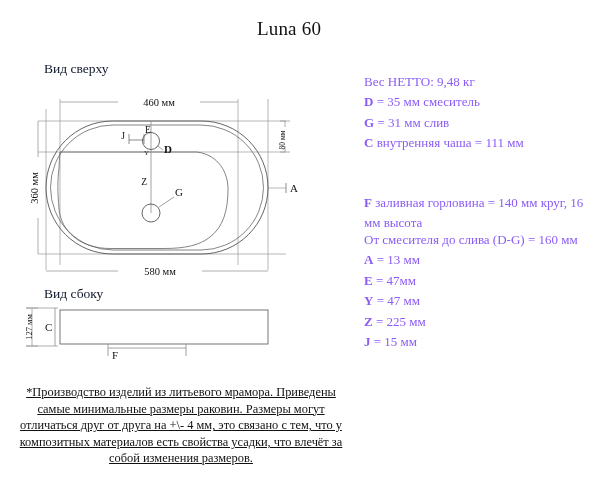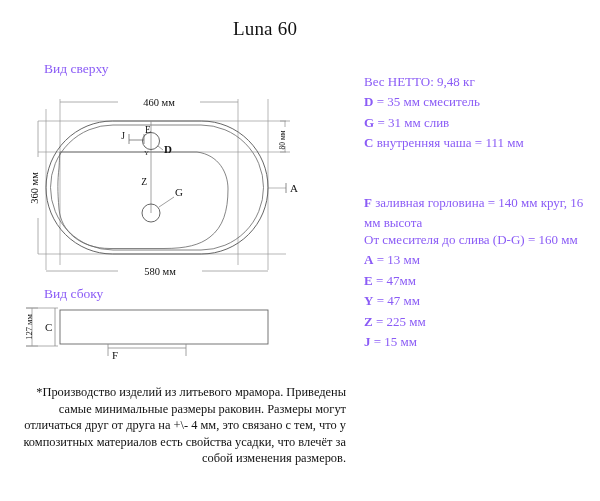--- a/index.html
+++ b/index.html
@@ -25,27 +25,28 @@
   
   #doc-title {
     position: absolute;
     left: 0;
     top: 18px;
     width: 530px;
     text-align: center;
     font-size: 19px;
     letter-spacing: 0.2px;
     color: #111;
+    padding-left: 24px;
   }
 
   
   .view-heading {
     position: absolute;
     font-size: 13.5px;
-    color: #8b5cf6;
+    color: #0f172a;
     white-space: nowrap;
   }
   #heading-top-view { left: 44px; top: 61px; }
   #heading-side-view { left: 44px; top: 286px; }
 
   
   #top-view-drawing {
     position: absolute;
     left: 14px;
     top: 85px;
@@ -81,21 +82,22 @@
 
   
   #footnote {
     position: absolute;
     left: 16px;
     top: 384px;
     width: 330px;
     font-size: 12.4px;
     line-height: 16.6px;
     color: #111;
-    text-align: right;
+    text-align: center;
+    text-decoration: underline;
   }
 </style>
 </head>
 <body>
 
 <div class="page">
 
   <div id="doc-title">Luna 60</div>
 
   <div class="view-heading" id="heading-top-view">Вид сверху</div>

